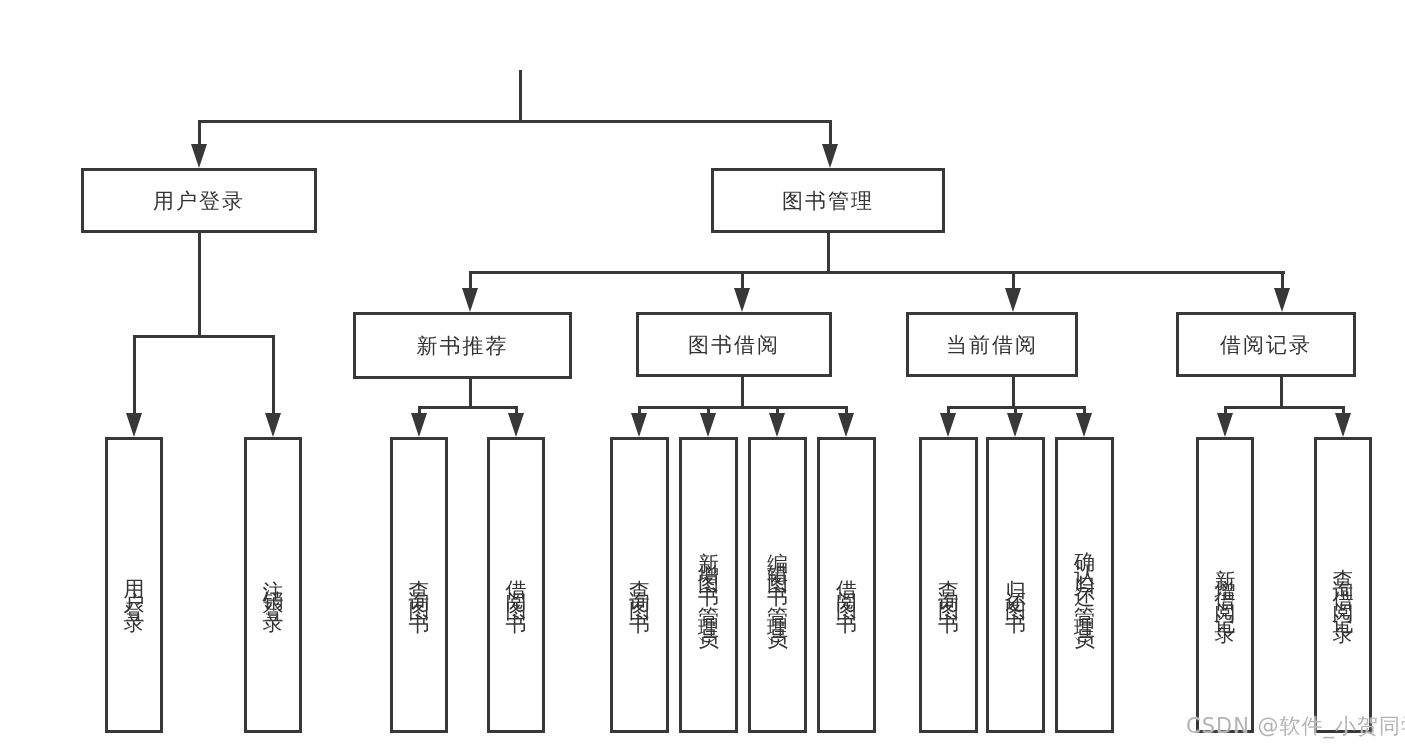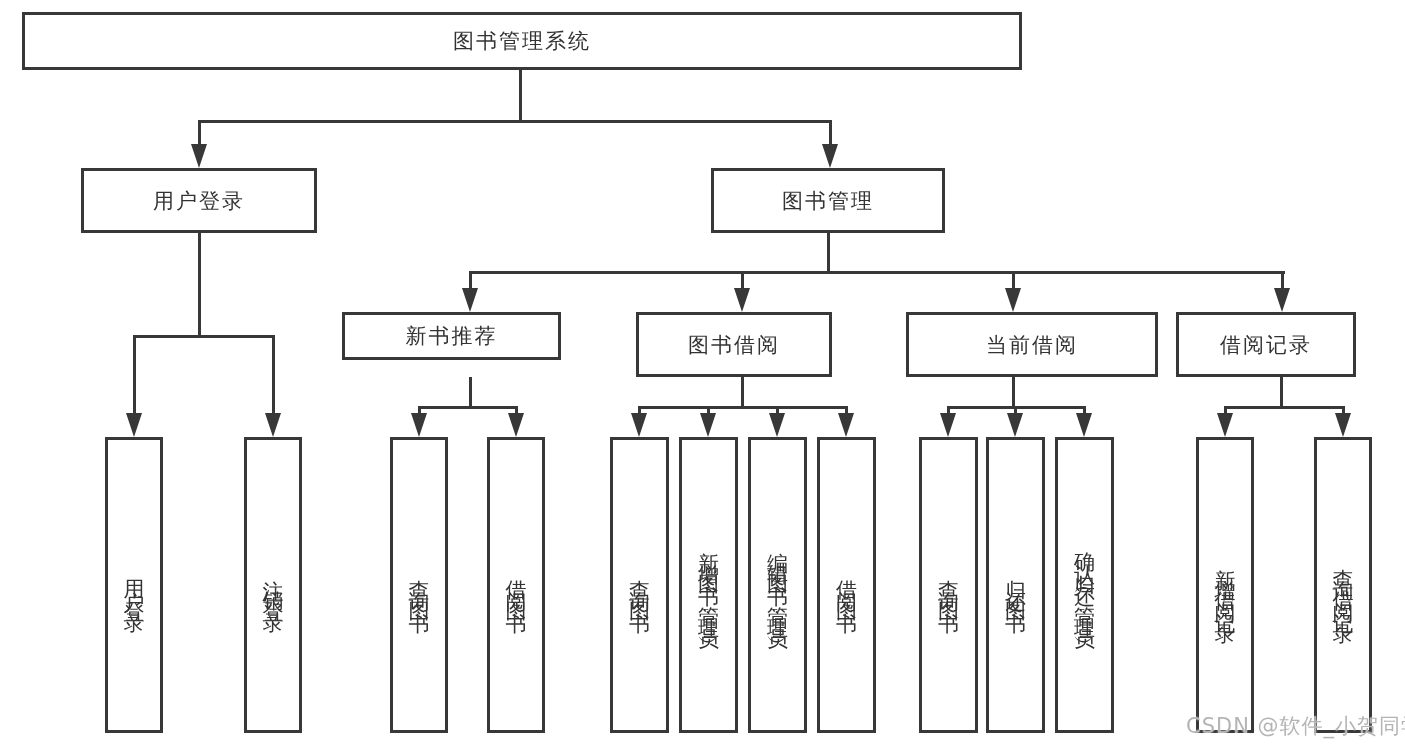--- a/index.html
+++ b/index.html
@@ -27,23 +27,20 @@
     position:absolute;left:1186px;top:712px;font-size:21px;letter-spacing:1px;
     color:#b4b4b4;z-index:10;white-space:nowrap;
     text-shadow:0 0 2px #ffffff;
   }
 </style>
 </head>
 <body>
 
 <div class="canvas">
 
-  <div class="node hnode" style="left:22px;top:12px;width:1000px;height:58px">
-    <span class="lbl">图书管理系统</span>
-  </div>
 
   <div class="line" style="left:519px;top:70px;width:3px;height:50px"></div>
   <div class="line" style="left:198px;top:120px;width:633px;height:3px"></div>
   <div class="line" style="left:198px;top:120px;width:3px;height:28px"></div>
   <div class="arrow" style="left:191px;top:144px"></div>
   <div class="line" style="left:829px;top:120px;width:3px;height:28px"></div>
   <div class="arrow" style="left:822px;top:144px"></div>
 
   <div class="node hnode" style="left:81px;top:168px;width:236px;height:65px">
     <span class="lbl">用户登录</span>
@@ -63,27 +60,27 @@
   <div class="line" style="left:469px;top:271px;width:816px;height:3px"></div>
   <div class="line" style="left:469px;top:271px;width:3px;height:19px"></div>
   <div class="arrow" style="left:462px;top:288px"></div>
   <div class="line" style="left:741px;top:271px;width:3px;height:19px"></div>
   <div class="arrow" style="left:734px;top:288px"></div>
   <div class="line" style="left:1012px;top:271px;width:3px;height:19px"></div>
   <div class="arrow" style="left:1005px;top:288px"></div>
   <div class="line" style="left:1281px;top:271px;width:3px;height:19px"></div>
   <div class="arrow" style="left:1274px;top:288px"></div>
 
-  <div class="node hnode" style="left:342px;top:312px;width:219px;height:48px">
+  <div class="node hnode" style="left:353px;top:312px;width:219px;height:67px">
     <span class="lbl">新书推荐</span>
   </div>
   <div class="node hnode" style="left:636px;top:312px;width:196px;height:65px">
     <span class="lbl">图书借阅</span>
   </div>
-  <div class="node hnode" style="left:906px;top:312px;width:252px;height:65px">
+  <div class="node hnode" style="left:906px;top:312px;width:172px;height:65px">
     <span class="lbl">当前借阅</span>
   </div>
   <div class="node hnode" style="left:1176px;top:312px;width:180px;height:65px">
     <span class="lbl">借阅记录</span>
   </div>
 
   <div class="line" style="left:469px;top:377px;width:3px;height:29px"></div>
   <div class="line" style="left:418px;top:406px;width:100px;height:3px"></div>
   <div class="line" style="left:418px;top:406px;width:3px;height:10px"></div>
   <div class="arrow" style="left:411px;top:413px"></div>

